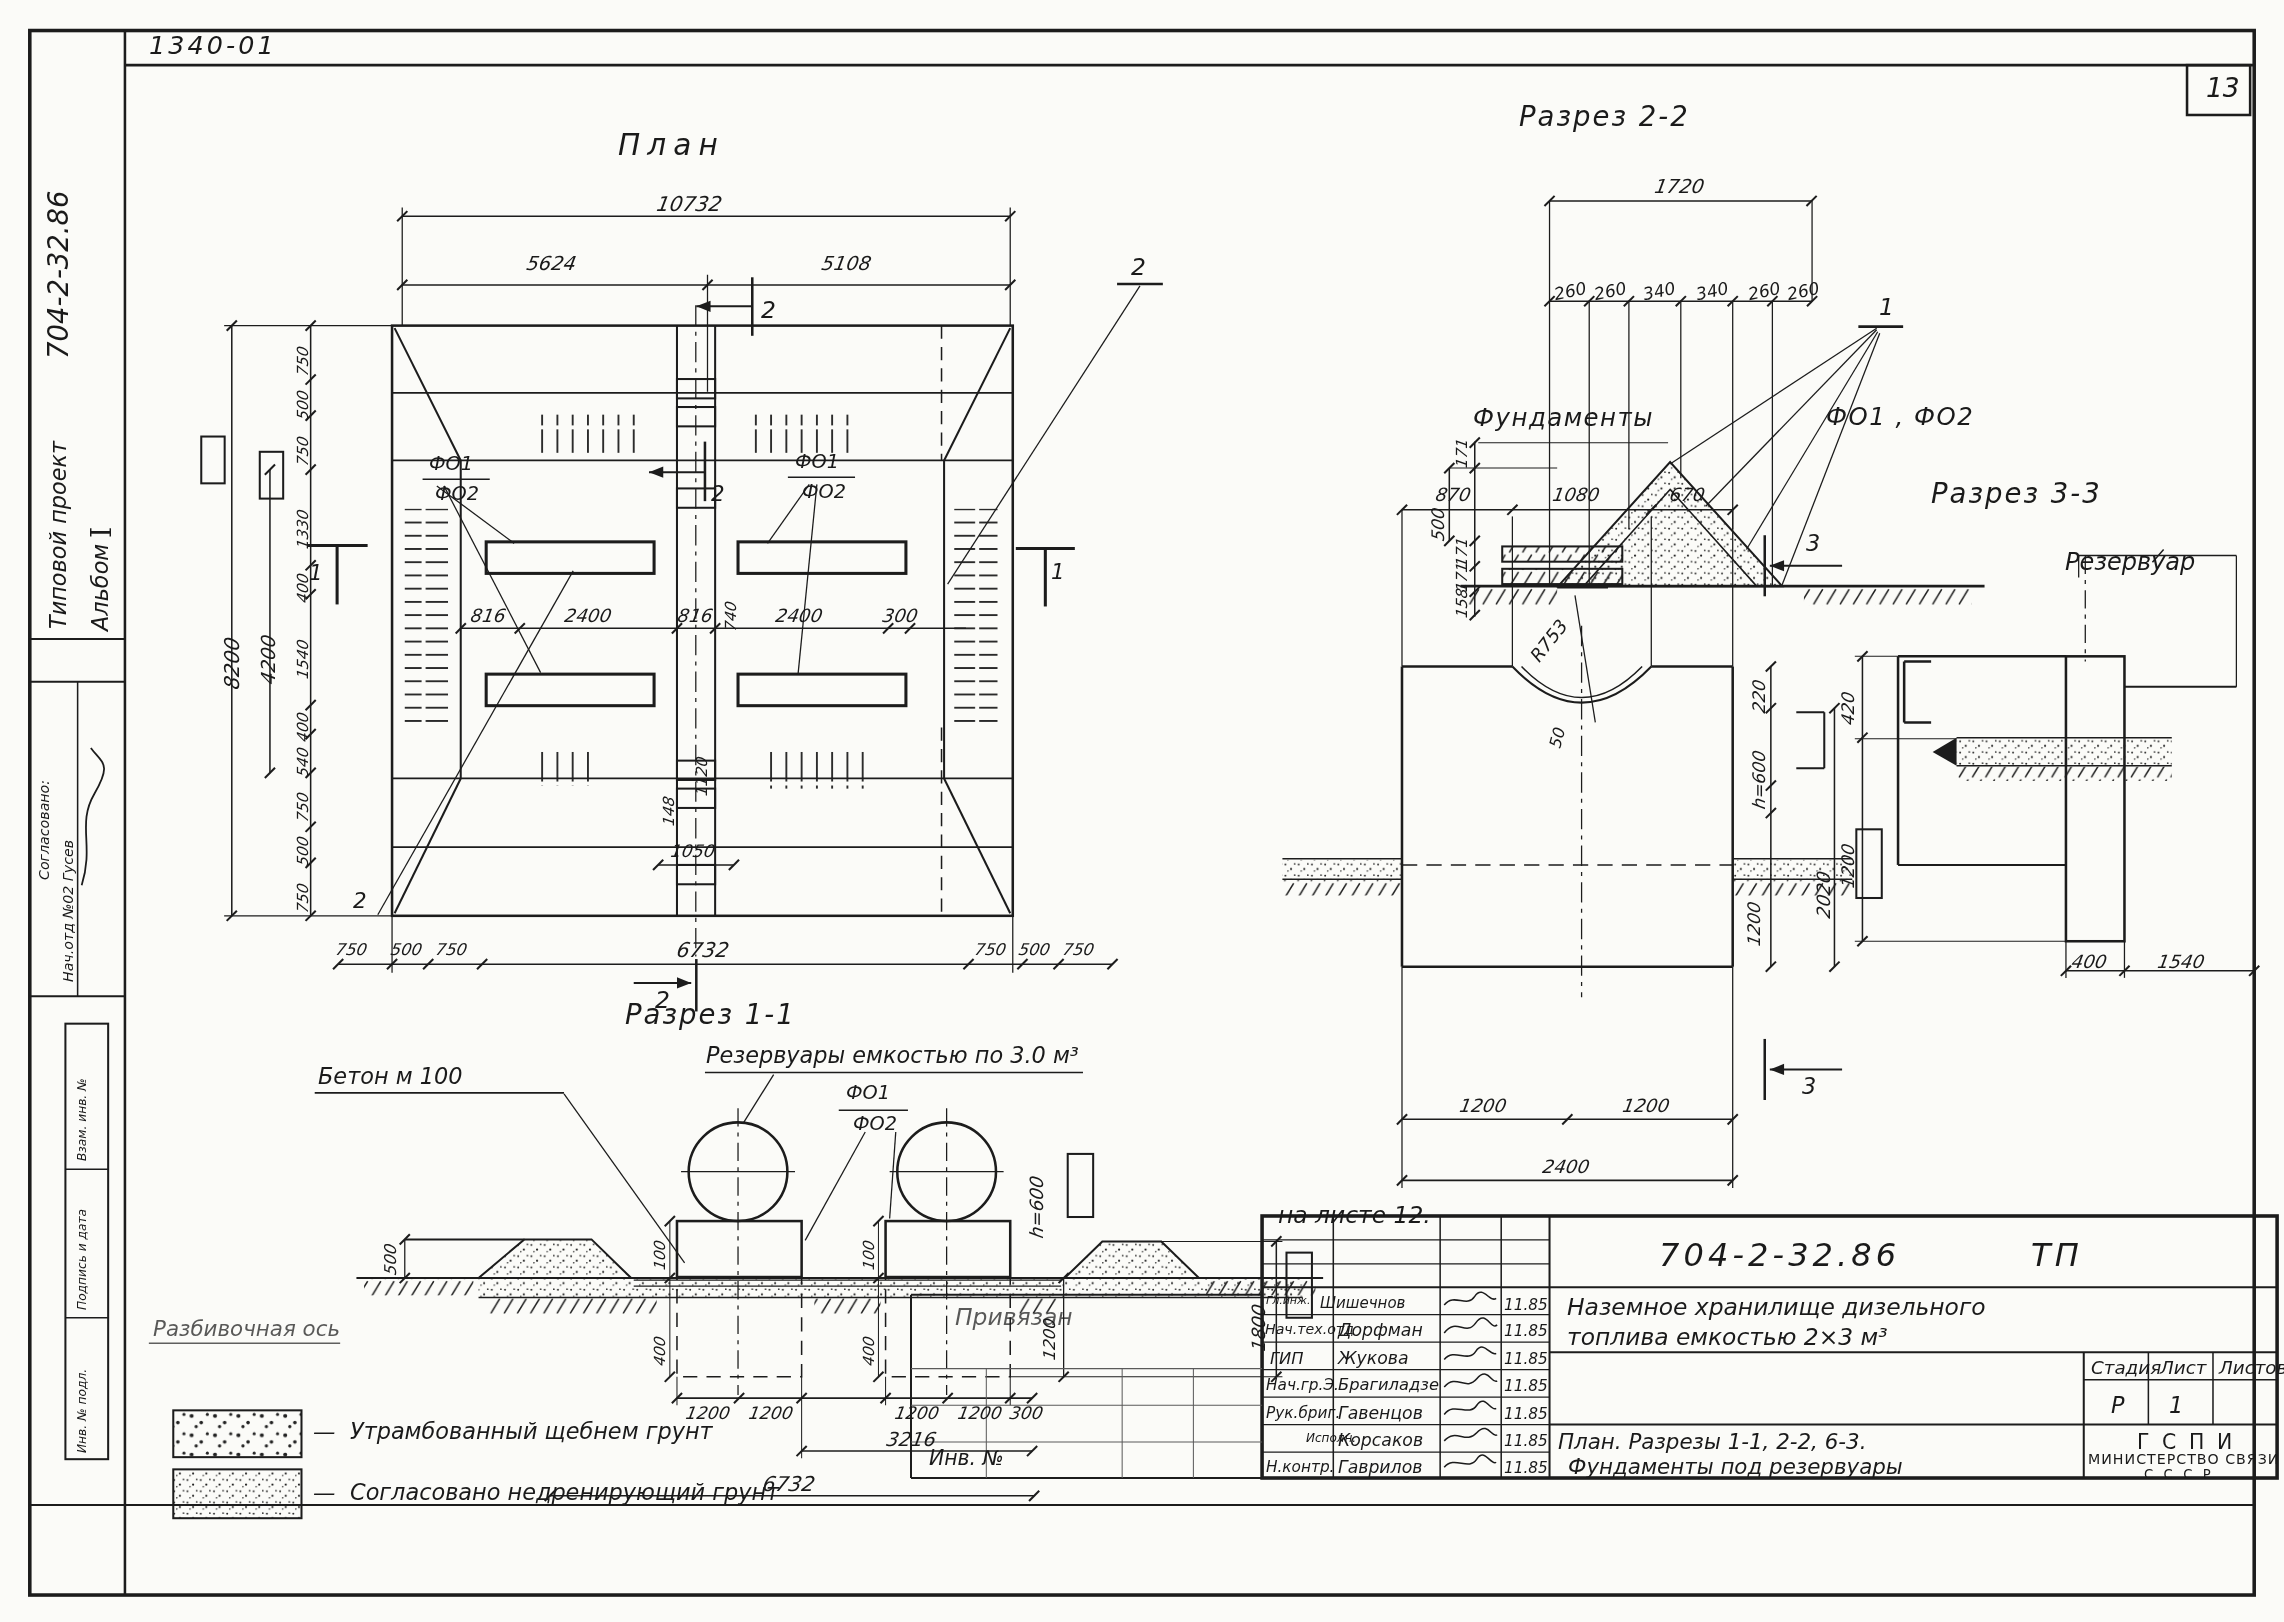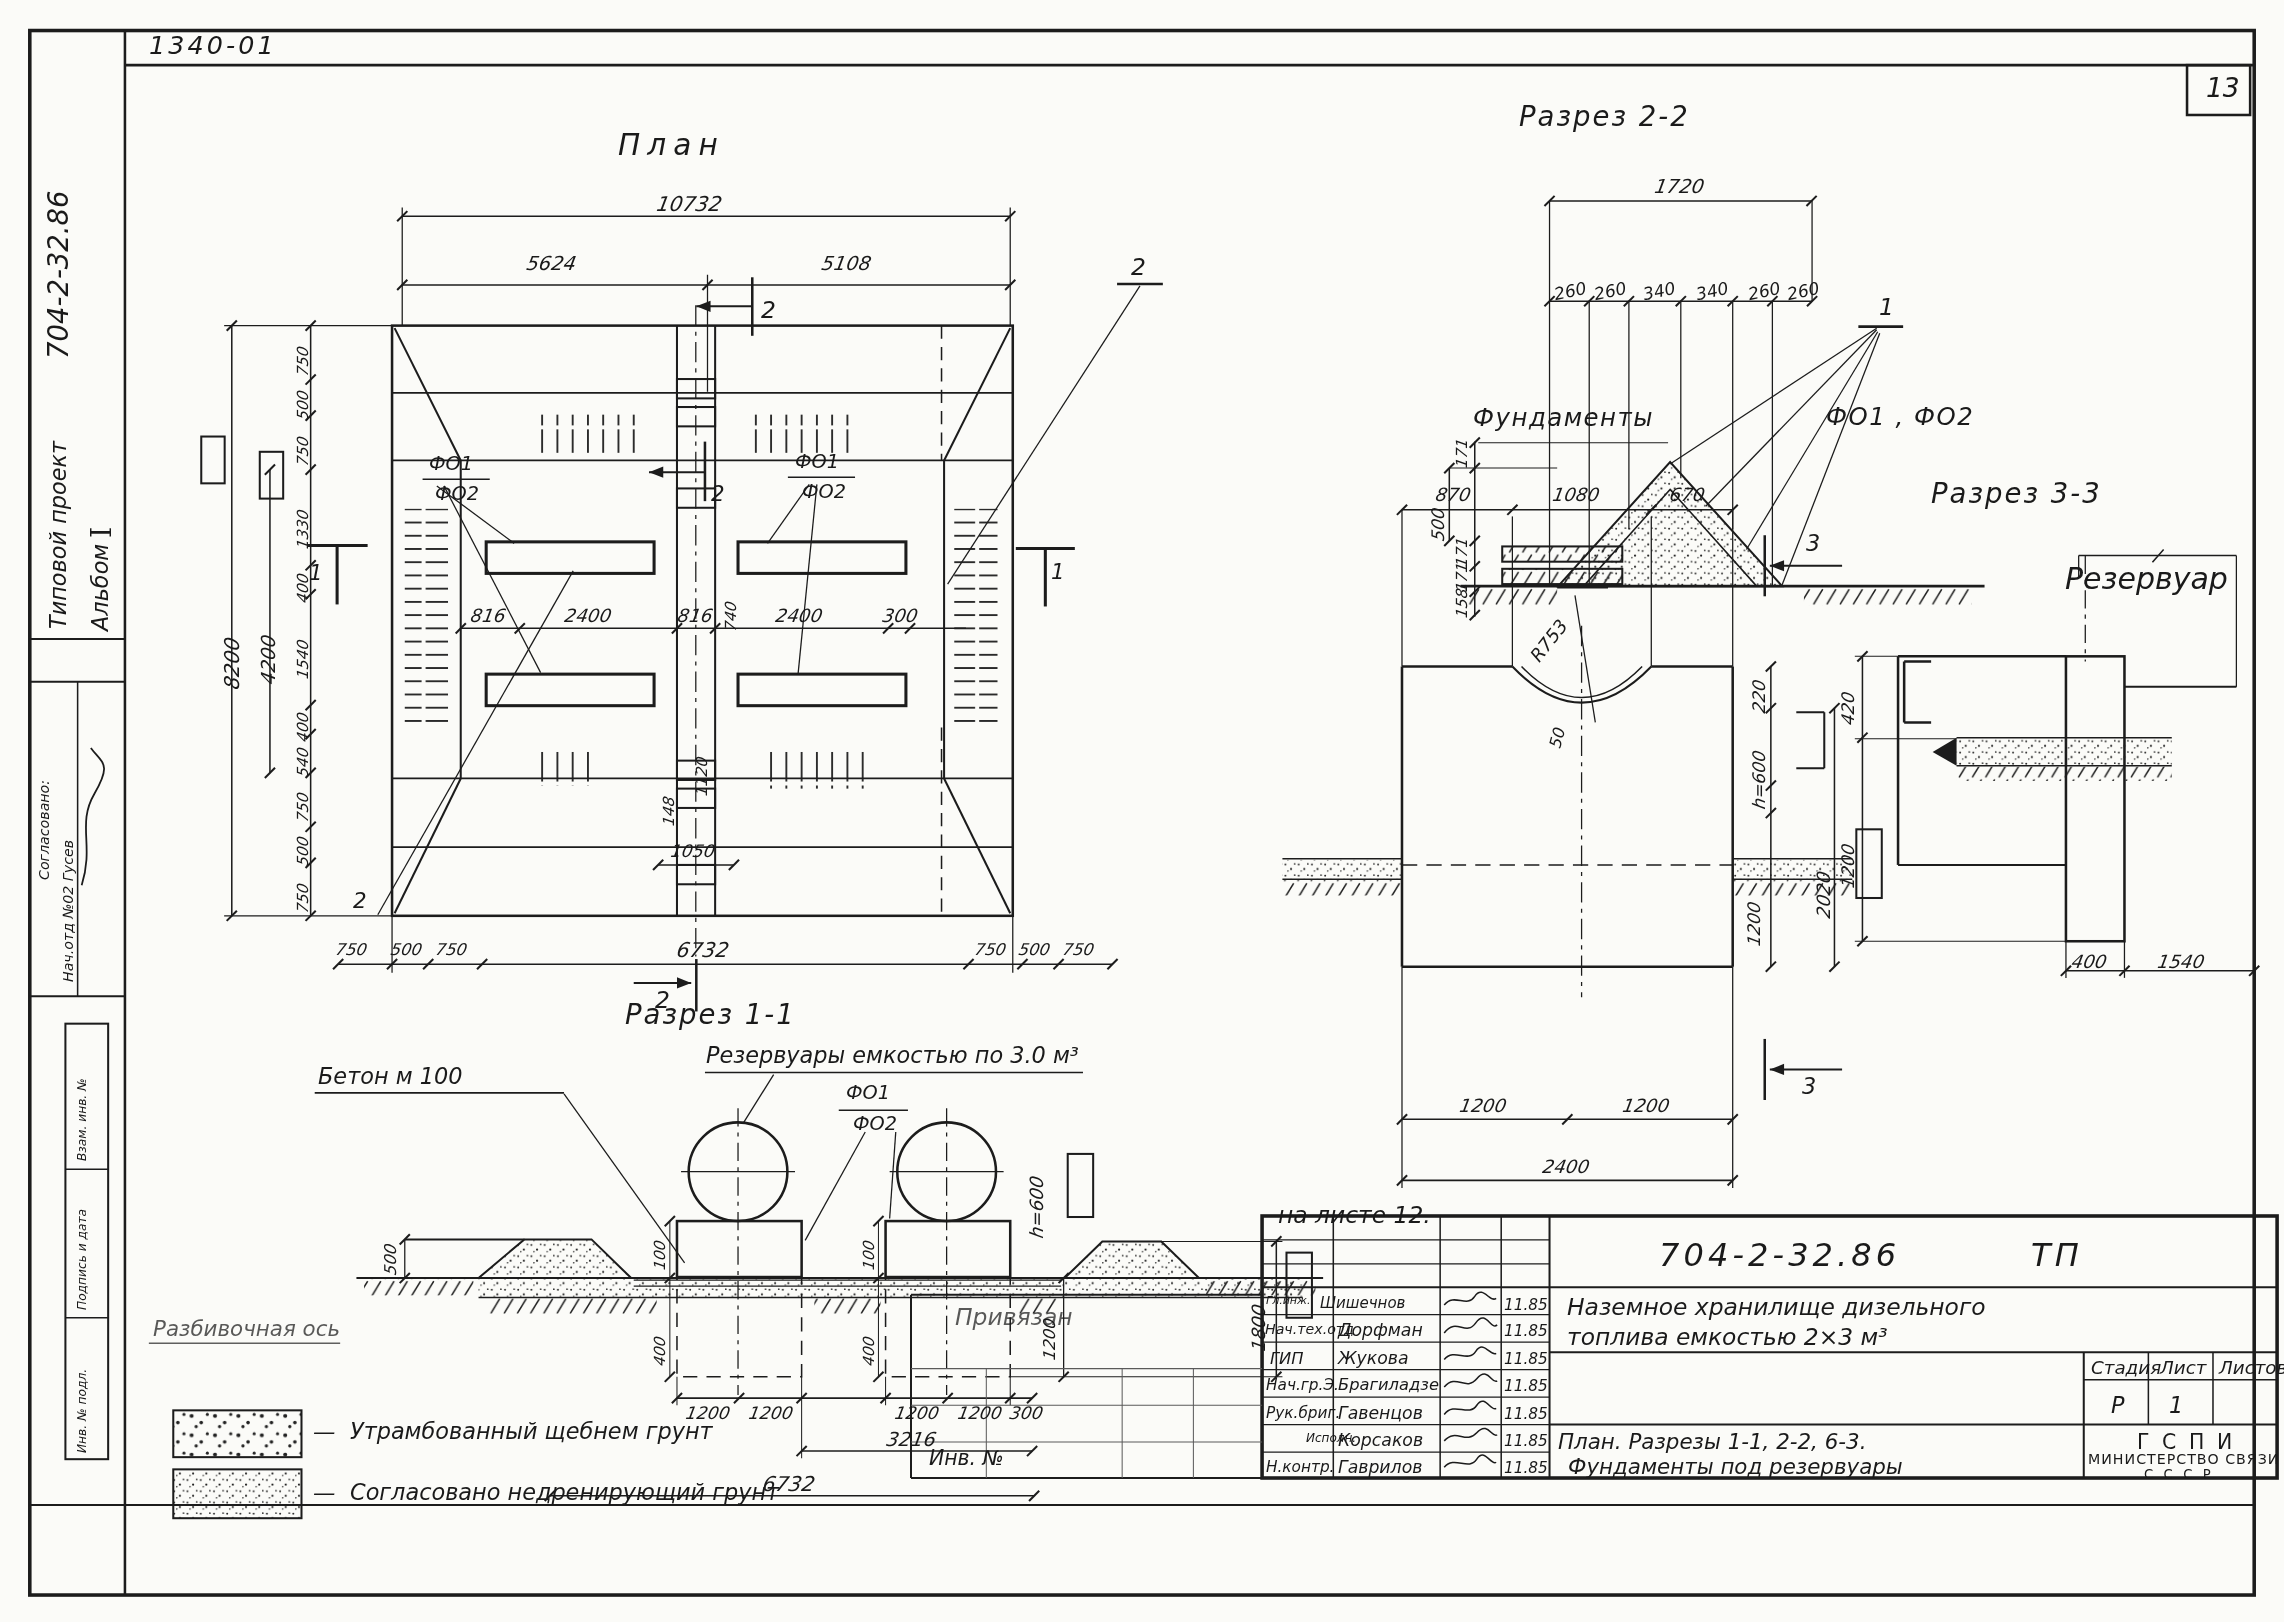--- a/index.html
+++ b/index.html
@@ -507,21 +507,21 @@
 <div class="abs hw v sl" style="left:1749px;top:807px;font-size:17.3px">h=600</div>
 <div class="abs hw v sl" style="left:1744px;top:944px;font-size:17.3px">1200</div>
 <div class="abs hw v sl" style="left:1813px;top:916px;font-size:18.3px">2020</div>
 <div class="abs hw sl" style="left:1460px;top:1095px;font-size:18.3px">1200</div>
 <div class="abs hw sl" style="left:1623px;top:1095px;font-size:18.3px">1200</div>
 <div class="abs hw sl" style="left:1543px;top:1156px;font-size:18.3px">2400</div>
 <div class="abs hw" style="left:1806px;top:530px;font-size:22.4px">3</div>
 <div class="abs hw" style="left:1802px;top:1073px;font-size:22.4px">3</div>
 
 <div class="abs hw" style="left:1931px;top:477px;font-size:27.5px;letter-spacing:2px">Разрез 3-3</div>
-<div class="abs hw" style="left:2065px;top:561px;font-size:30px">Резервуар</div>
+<div class="abs hw" style="left:2065px;top:548px;font-size:24px">Резервуар</div>
 <div class="abs hw v sl" style="left:1838px;top:723px;font-size:17.3px">420</div>
 <div class="abs hw v sl" style="left:1838px;top:886px;font-size:17.3px">1200</div>
 <div class="abs hw sl" style="left:2072px;top:951px;font-size:18.3px">400</div>
 <div class="abs hw sl" style="left:2158px;top:951px;font-size:18.3px">1540</div>
 
 <div class="abs hw" style="left:625px;top:998px;font-size:27.5px;letter-spacing:2px">Разрез 1-1</div>
 <div class="abs hw" style="left:706px;top:1042px;font-size:22.4px">Резервуары  емкостью  по 3.0 м³</div>
 <div class="abs hw" style="left:318px;top:1063px;font-size:22.4px">Бетон  м 100</div>
 <div class="abs hw" style="left:846px;top:1081px;font-size:19.3px">ФО1</div>
 <div class="abs hw" style="left:853px;top:1112px;font-size:19.3px">ФО2</div>

